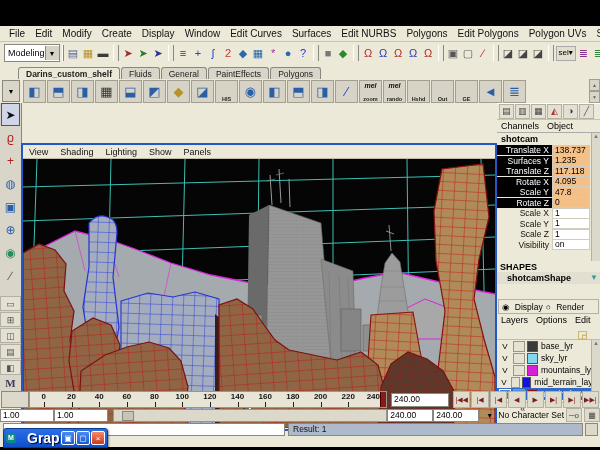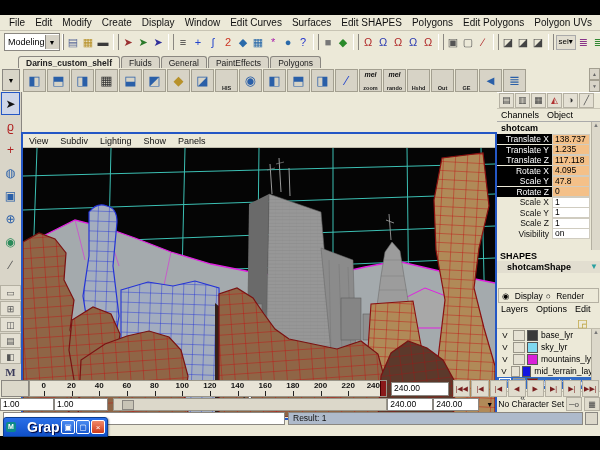--- a/index.html
+++ b/index.html
@@ -1,18 +1,18 @@
 <!DOCTYPE html>
 <html style="--sky_grid: #3cc0b4; --mountain_wire: #e020e0; --terrain_wire: #c01414; --mid_wire: #2433d6;"><head>
 <meta charset="utf-8">
 <style>
   html,body{margin:0;padding:0;background:#000;}
   #root{position:relative;width:600px;height:450px;background:#000;overflow:hidden;
         font-family:"Liberation Sans",sans-serif;-webkit-font-smoothing:none;}
-  .app{position:absolute;top:15px;left:0;width:600px;height:421px;background:#ece9d8;}
+  .app{position:absolute;top:26px;left:0;width:600px;height:421px;background:#ece9d8;}
   .abs{position:absolute;}
   
   .menubar{top:0;left:0;right:0;height:15px;background:#ece9d8;border-bottom:1px solid #c8c4b4;
            display:flex;align-items:center;padding-left:4px;}
   .menubar span{font-size:10px;color:#111;padding:0 5px;white-space:nowrap;cursor:default;}
   
   .statusline{top:15px;left:0;right:0;height:24px;display:flex;align-items:center;padding-left:4px;overflow:hidden;}
   .combo{display:flex;align-items:center;height:16px;border:1px solid #8a8781;background:#fff;width:62px;font-size:9px;}
   .combo .lbl{flex:1;padding-left:3px;}
   .combo .btn{width:13px;height:14px;background:#d6d2c6;border-left:1px solid #8a8781;font-size:7px;
@@ -126,21 +126,21 @@
     <div class="abs menubar">
 
     <span>File</span>
         <span>Edit</span>
         <span>Modify</span>
         <span>Create</span>
         <span>Display</span>
         <span>Window</span>
         <span>Edit Curves</span>
         <span>Surfaces</span>
-        <span>Edit SHAPES</span>
+        <span>Edit NURBS</span>
         <span>Polygons</span>
         <span>Edit Polygons</span>
         <span>Polygon UVs</span>
         <span>Subdiv Surfaces</span>
       </div>
 
     <div class="abs statusline">
       <div class="combo">
         <span class="lbl">Modeling</span>
         <span class="btn">▼</span>
@@ -358,21 +358,21 @@
           <span class="lay">▤</span>
           <span class="lay">◧</span>
         </span>
       <span class="mayalogo">M</span>
     </div>
 
     <div class="abs viewport">
       <div class="vpmenu">
 
       <span>View</span>
-          <span>Subdiv</span>
+          <span>Shading</span>
           <span>Lighting</span>
           <span>Show</span>
           <span>Panels</span>
         </div>
       <svg class="scene" width="472" height="269" viewBox="0 0 472 269">
         <defs>
           <pattern id="pRedBrown" width="13" height="10" patternUnits="userSpaceOnUse" patternTransform="rotate(-4)">
             <rect width="13" height="10" fill="#8f6546"></rect>
             <path d="M0 0H13M0 0V10" style="stroke:var(--terrain_wire)" stroke-width="0.9" fill="none"></path>
           </pattern>
@@ -485,21 +485,21 @@
       <div class="chbody">
         <div class="chname">shotcam</div>
         <div>
 
             <div class="ch-row sel">
               <span class="ch-label">Translate X</span>
               <span class="ch-value">138.737</span>
             </div>
 
             <div class="ch-row sel">
-              <span class="ch-label">Translate Y</span>
+              <span class="ch-label">Surfaces Y</span>
               <span class="ch-value">1.235</span>
             </div>
 
             <div class="ch-row sel">
               <span class="ch-label">Translate Z</span>
               <span class="ch-value">117.118</span>
             </div>
 
             <div class="ch-row sel">
               <span class="ch-label">Rotate X</span>

